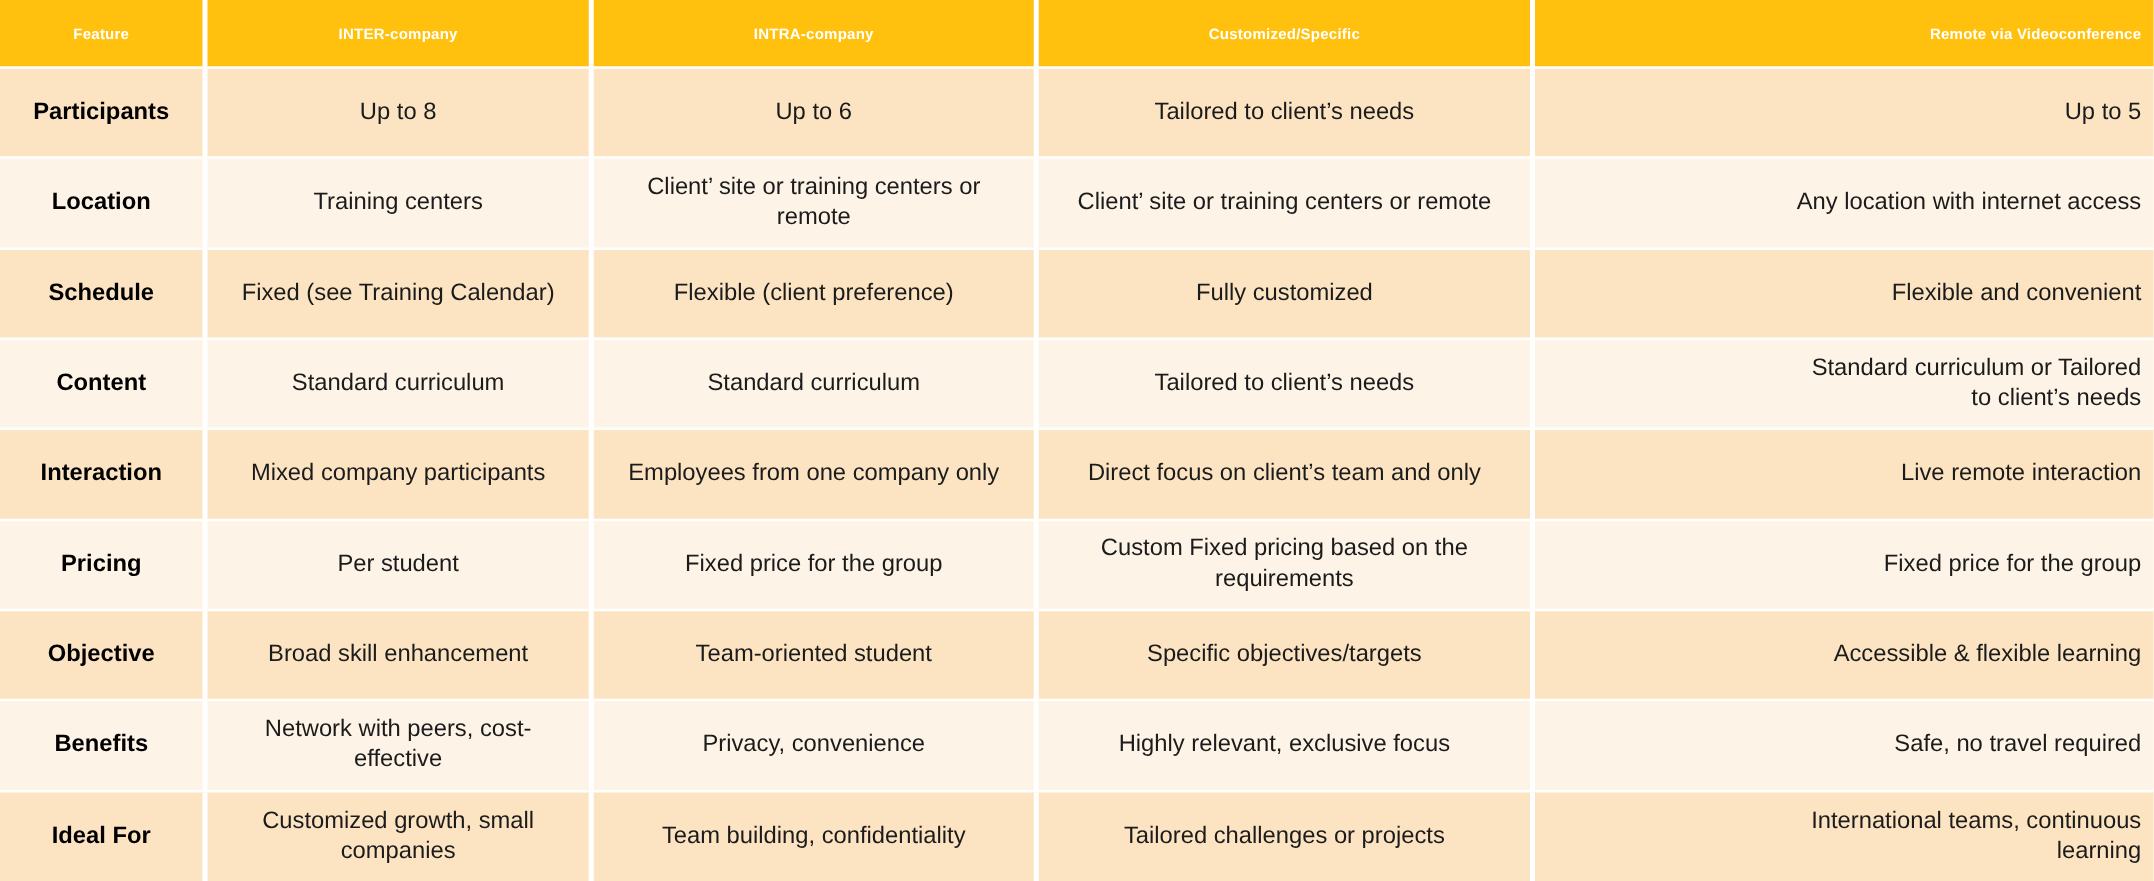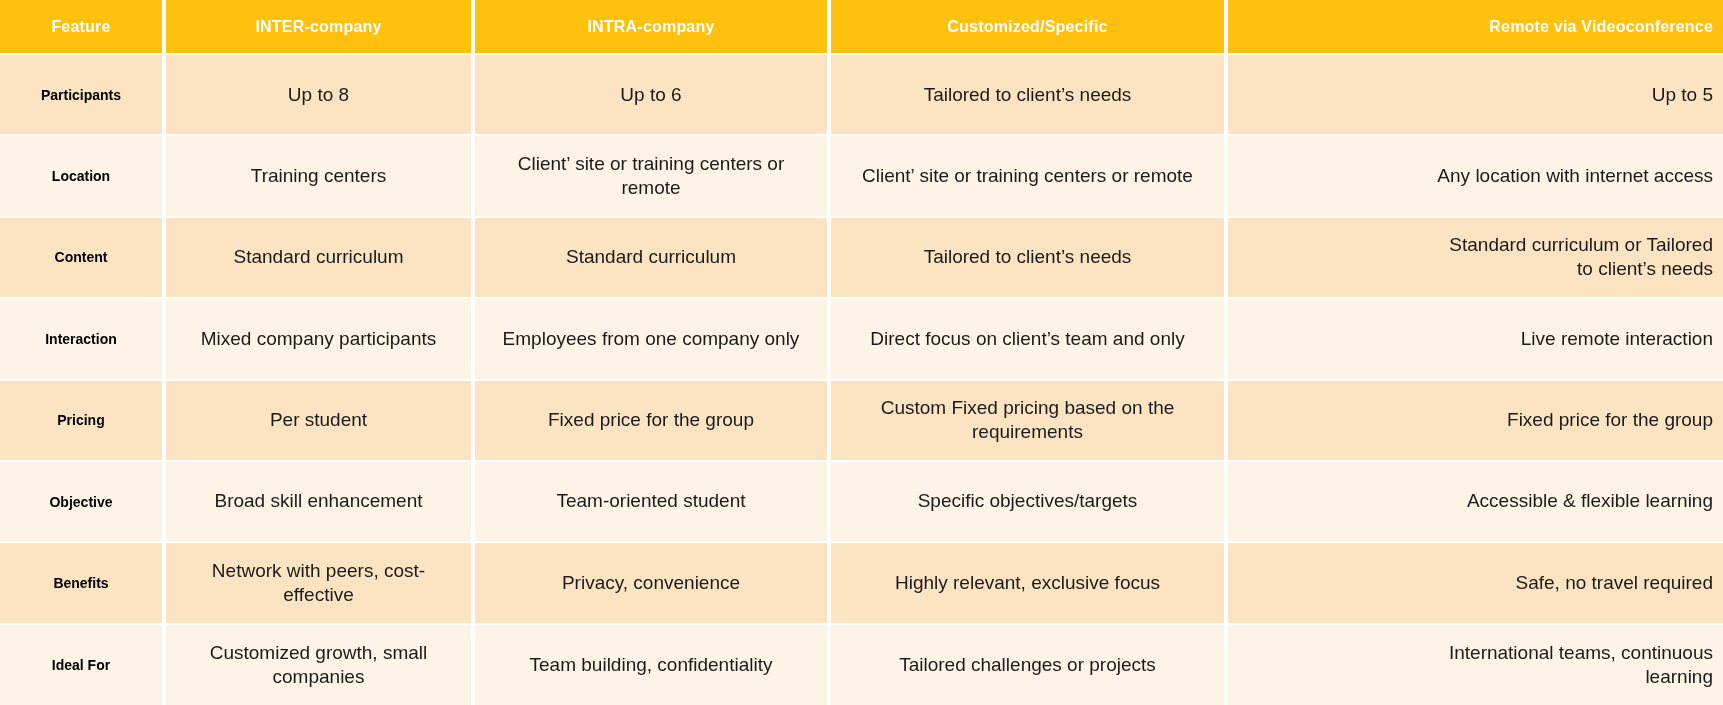--- a/index.html
+++ b/index.html
@@ -30,34 +30,34 @@
     border-right: 4px solid var(--divider, #ffffff);
     border-bottom: 2px solid var(--divider, #ffffff);
   }
   td:last-child, th:last-child { border-right: none; text-align: right; }
   tbody tr:last-child td, tbody tr:last-child th { border-bottom: none; }
 
   thead tr { height: 54px; }
   thead th {
     background: var(--header-bg, #FFC10E);
     color: var(--header-text, #ffffff);
-    font-size: 16px;
+    font-size: 12px;
     font-weight: 700;
     letter-spacing: 0.2px;
   }
 
   tbody tr { height: 65px; }
   tbody td {
     font-size: 19px;
     color: var(--body-text, #1B1B1B);
     white-space: pre-line;
     line-height: 1.28;
   }
   tbody th.feature {
-    font-size: 14px;
+    font-size: 19px;
     font-weight: 700;
     color: var(--feature-text, #000000);
   }
   tbody tr:nth-child(odd) td,  tbody tr:nth-child(odd) th  { background: var(--row-odd-bg, #FCE4C3); }
   tbody tr:nth-child(even) td, tbody tr:nth-child(even) th { background: var(--row-even-bg, #FDF3E6); }
 </style>
 </head>
 <body>
 
 <table class="compare">
@@ -85,20 +85,27 @@
       <td>Tailored to client’s needs</td>
       <td>Up to 5</td>
     </tr>
     <tr>
       <th class="feature">Location</th>
       <td>Training centers</td>
       <td>Client’ site or training centers or
 remote</td>
       <td>Client’ site or training centers or remote</td>
       <td>Any location with internet access</td>
+    </tr>
+    <tr>
+      <th class="feature">Schedule</th>
+      <td>Fixed (see Training Calendar)</td>
+      <td>Flexible (client preference)</td>
+      <td>Fully customized</td>
+      <td>Flexible and convenient</td>
     </tr>
     <tr>
       <th class="feature">Content</th>
       <td>Standard curriculum</td>
       <td>Standard curriculum</td>
       <td>Tailored to client’s needs</td>
       <td>Standard curriculum or Tailored
 to client’s needs</td>
     </tr>
     <tr>

